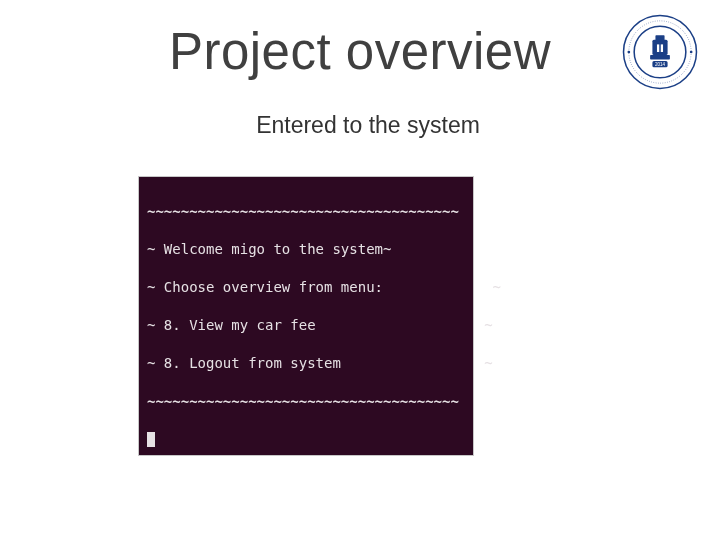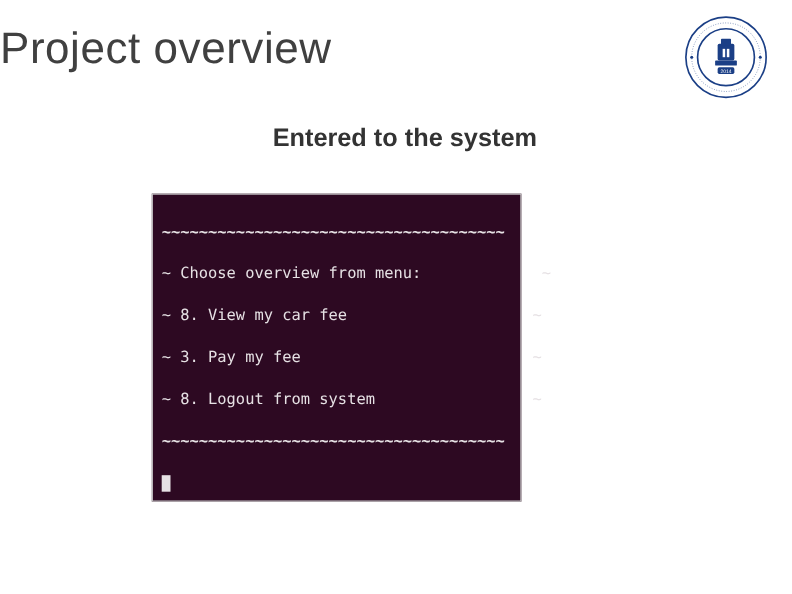--- a/index.html
+++ b/index.html
@@ -11,33 +11,34 @@
     font-family: "Segoe UI", "Helvetica Neue", Arial, sans-serif;
     color: #333333;
     position: relative;
     overflow: hidden;
   }
   .title {
     position: absolute;
     top: 22px;
     left: 0;
     right: 0;
-    font-size: 40px;
+    text-align: center;
+    font-size: 51px;
     font-weight: 300;
     color: #404040;
     letter-spacing: 0.5px;
   }
   .subtitle {
     position: absolute;
     top: 112px;
     left: 0;
     right: 0;
     text-align: center;
     font-size: 23px;
-    font-weight: 700;
+    font-weight: 400;
     color: #333333;
     margin-left: 16px;
   }
   .logo {
     position: absolute;
     top: 14px;
     right: 22px;
     width: 76px;
     height: 76px;
   }
@@ -95,19 +96,19 @@
       <rect x="46" y="40" width="3" height="10" fill="#ffffff"></rect>
       <rect x="51" y="40" width="3" height="10" fill="#ffffff"></rect>
     </g>
     <rect x="40" y="62" width="20" height="8" rx="2" fill="#1b3f86"></rect>
     <text x="50" y="68.5" text-anchor="middle" font-size="6" font-family="Arial" fill="#ffffff">2014</text>
   </svg>
 </div>
 
 <div class="terminal">
 <span class="terminal-line wavy">~~~~~~~~~~~~~~~~~~~~~~~~~~~~~~~~~~~~~</span>
+<span class="terminal-line">~ Welcome migo to the system~</span>
 <span class="terminal-line">~ Choose overview from menu:             ~</span>
 <span class="terminal-line">~ 8. View my car fee                    ~</span>
-<span class="terminal-line">~ 3. Pay my fee                         ~</span>
 <span class="terminal-line">~ 8. Logout from system                 ~</span>
 <span class="terminal-line wavy">~~~~~~~~~~~~~~~~~~~~~~~~~~~~~~~~~~~~~</span>
 <span class="cursor"></span>
 </div>
 
 </body></html>

